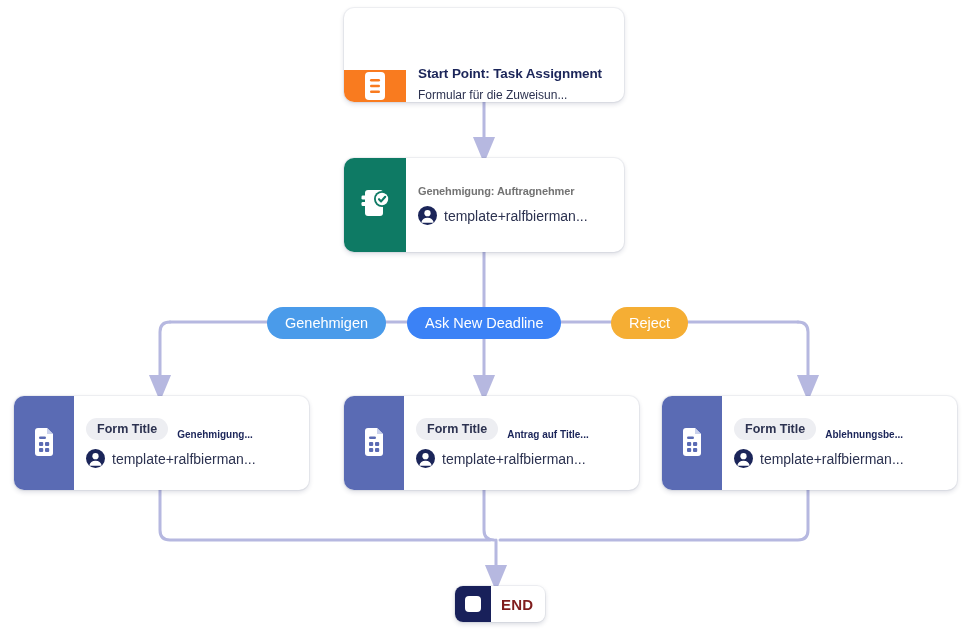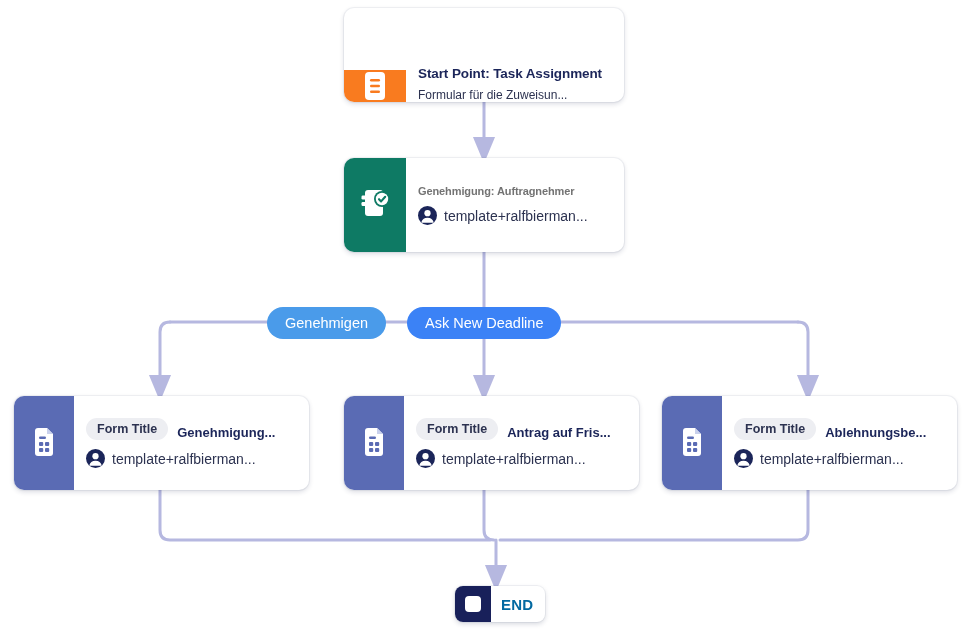--- a/index.html
+++ b/index.html
@@ -109,21 +109,21 @@
     flex: 0 0 auto;
     background: #EDEEF2;
     color: #2C3250;
     font-size: 12.5px;
     font-weight: bold;
     border-radius: 11px;
     padding: 4px 11px;
     white-space: nowrap;
   }
   .form-title-value {
-    font-size: 13px;
+    font-size: 10px;
     font-weight: bold;
     color: #1B2559;
     white-space: nowrap;
     overflow: hidden;
   }
 
   
   .pill {
     position: absolute;
     display: flex;
@@ -159,21 +159,21 @@
     display: flex;
     align-items: center;
     justify-content: center;
   }
   .end-label {
     display: flex;
     align-items: center;
     padding: 0 12px 0 10px;
     font-size: 15px;
     font-weight: bold;
-    color: #0369a1;
+    color: #7f1d1d;
     letter-spacing: 0.2px;
   }
 
   .avatar-icon { flex: 0 0 auto; }
 </style>
 </head>
 <body>
 
 <div id="canvas">
 
@@ -245,20 +245,23 @@
       </div>
     </div>
   </div>
 
   <div class="pill" id="pill-approve">
     <span>Genehmigen</span>
   </div>
   <div class="pill" id="pill-deadline">
     <span>Ask New Deadline</span>
   </div>
+  <div class="pill" id="pill-reject">
+    <span>Reject</span>
+  </div>
 
   <div class="node node-form" id="node-form-left">
     <div class="node-icon">
       <svg width="28" height="32" viewBox="0 0 28 32">
         <path d="M5 4 a3 3 0 0 1 3-3 h9 l6 6 v19 a3 3 0 0 1 -3 3 h-12 a3 3 0 0 1 -3 -3 z" fill="#ffffff"></path>
         <path d="M17 1 l6 6 h-6 z" fill="#C9D1EC"></path>
         <rect x="9" y="9.5" width="7" height="2.4" rx="1.2" fill="#5A6BB4"></rect>
         <rect x="9" y="15" width="4.2" height="4" rx="1" fill="#5A6BB4"></rect>
         <rect x="15" y="15" width="4.2" height="4" rx="1" fill="#5A6BB4"></rect>
         <rect x="9" y="21" width="4.2" height="4" rx="1" fill="#5A6BB4"></rect>
@@ -289,21 +292,21 @@
         <rect x="9" y="9.5" width="7" height="2.4" rx="1.2" fill="#5A6BB4"></rect>
         <rect x="9" y="15" width="4.2" height="4" rx="1" fill="#5A6BB4"></rect>
         <rect x="15" y="15" width="4.2" height="4" rx="1" fill="#5A6BB4"></rect>
         <rect x="9" y="21" width="4.2" height="4" rx="1" fill="#5A6BB4"></rect>
         <rect x="15" y="21" width="4.2" height="4" rx="1" fill="#5A6BB4"></rect>
       </svg>
     </div>
     <div class="node-body">
       <div class="form-title-row">
         <span class="form-title-badge">Form Title</span>
-        <span class="form-title-value">Antrag auf Fris...</span>
+        <span class="form-title-value">Antrag auf Title...</span>
       </div>
       <div class="assignee-row">
         <svg class="avatar-icon" width="19" height="19" viewBox="0 0 20 20">
           <circle cx="10" cy="10" r="10" fill="#1B2559"></circle>
           <circle cx="10" cy="7.6" r="3.3" fill="#ffffff"></circle>
           <path d="M3.4 17.6 a6.8 6.8 0 0 1 13.2 0 z" fill="#ffffff"></path>
         </svg>
         <span class="assignee-text">template+ralfbierman...</span>
       </div>
     </div>

